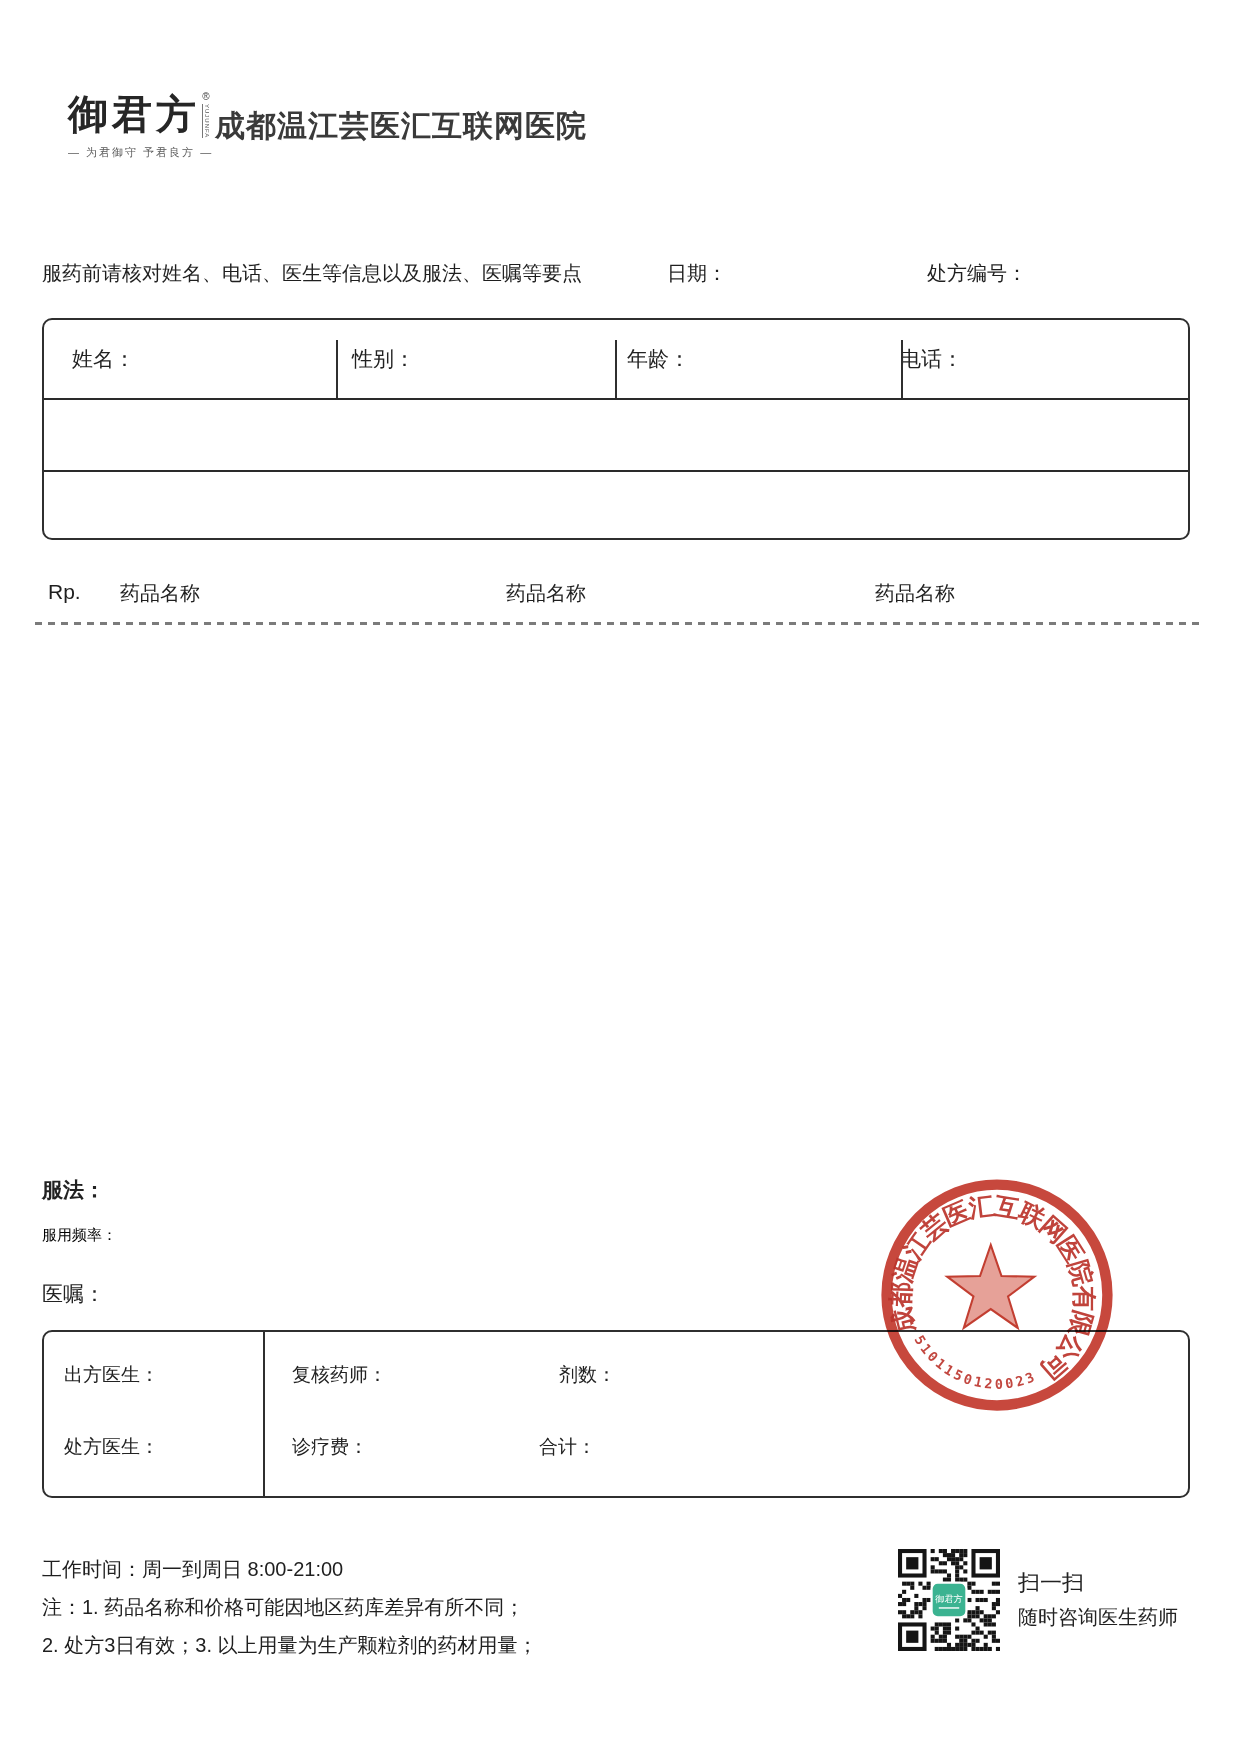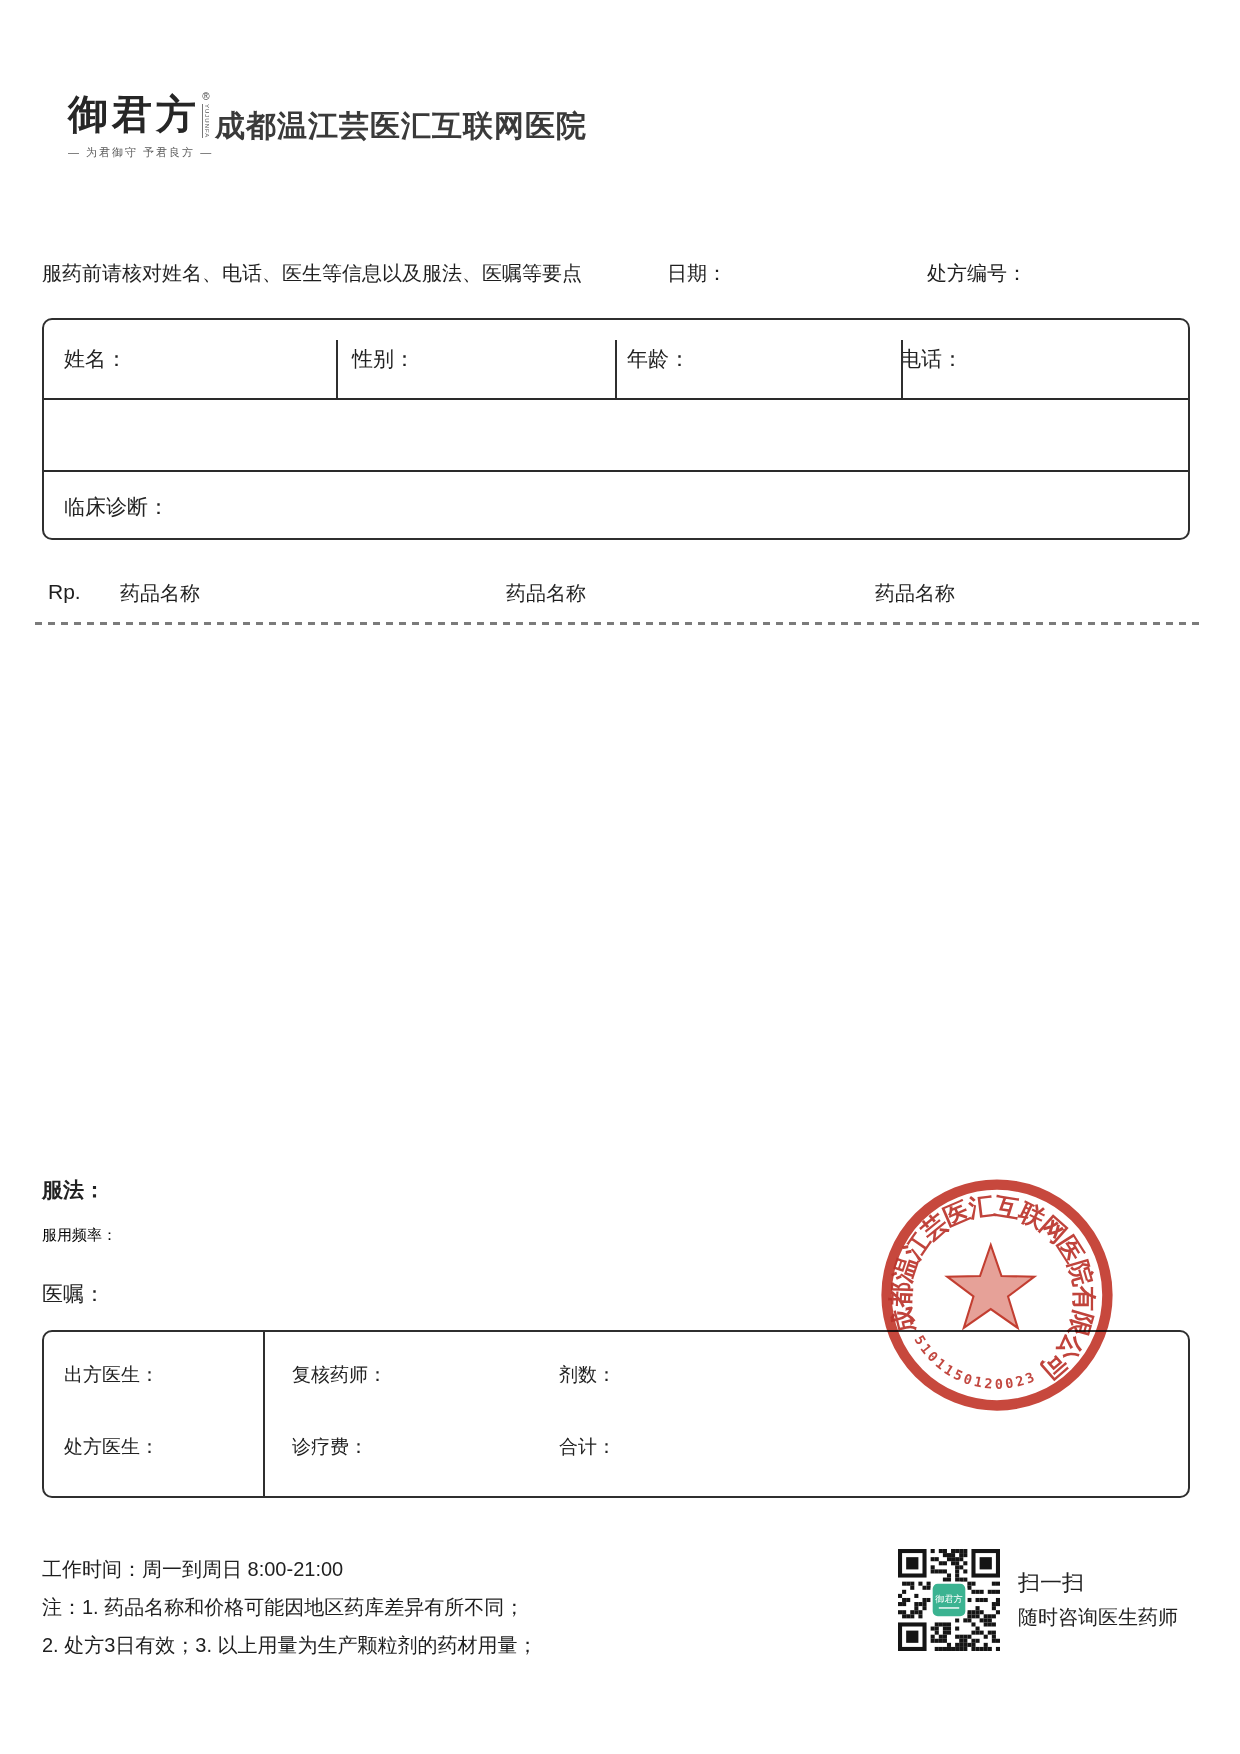--- a/index.html
+++ b/index.html
@@ -25,21 +25,21 @@
 
   
   .notice-text{left:42px;top:260px;font-size:20px;color:#1f1f1f;}
   .date-label{left:667px;top:260px;font-size:20px;color:#1f1f1f;}
   .rxno-label{left:927px;top:260px;font-size:20px;color:#1f1f1f;}
 
   
   .patient-box{left:42px;top:318px;width:1148px;height:222px;border:2px solid #2f2f2f;border-radius:10px;box-sizing:border-box;}
   .pb-row1{position:absolute;left:0;top:0;width:100%;height:78px;display:flex;}
   .pb-cell{display:flex;align-items:center;font-size:21px;color:#222;box-sizing:border-box;}
-  .pb-c1{width:292px;padding-left:20px;border-radius:31px;}
+  .pb-c1{width:292px;padding-left:28px;border-radius:31px;}
   .pb-c2{width:279px;padding-left:16px;}
   .pb-c3{width:257px;padding-left:12px;}
   .pb-c4{width:287px;padding-left:28px;}
   .pb-vsep{position:absolute;top:20px;width:2px;height:58px;background:#2f2f2f;}
   .pb-vs1{left:292px;} .pb-vs2{left:571px;} .pb-vs3{left:857px;}
   .pb-hdiv{position:absolute;left:0;width:100%;height:2px;background:#2a2a2a;}
   .pb-h1{top:78px;} .pb-h2{top:150px;}
   .pb-row2{position:absolute;left:0;top:80px;width:100%;height:70px;display:flex;align-items:center;padding-left:20px;font-size:21px;color:#222;box-sizing:border-box;}
   .pb-row3{position:absolute;left:0;top:152px;width:100%;height:70px;display:flex;align-items:center;padding-left:20px;font-size:21px;color:#222;box-sizing:border-box;}
 
@@ -58,21 +58,21 @@
 
   
   .signoff-table{left:42px;top:1330px;width:1148px;height:168px;border:2px solid #2f2f2f;border-radius:10px;box-sizing:border-box;background:transparent;}
   .st-vsep{position:absolute;left:219px;top:0;width:2px;height:164px;background:#2f2f2f;}
   .st-label{position:absolute;font-size:19px;color:#222;white-space:nowrap;}
   .st-issuing{left:20px;top:30px;}
   .st-prescribing{left:20px;top:102px;}
   .st-review{left:248px;top:30px;}
   .st-fee{left:248px;top:102px;}
   .st-doses{left:515px;top:30px;}
-  .st-total{left:515px;top:102px;}
+  .st-total{left:495px;top:102px;}
 
   
   .seal{left:872px;top:1170px;width:250px;height:250px;mix-blend-mode:multiply;opacity:0.93;z-index:5;}
 
   
   .work-hours{left:42px;top:1556px;font-size:20px;color:#1f1f1f;}
   .note-line1{left:42px;top:1594px;font-size:20px;color:#1f1f1f;}
   .note-line2{left:42px;top:1632px;font-size:20px;color:#1f1f1f;}
   .qr-block{left:898px;top:1548px;width:102px;height:104px;}
   .scan-title{left:1018px;top:1568px;font-size:22px;color:#222;}
@@ -103,21 +103,20 @@
     <div class="pb-cell pb-c1">姓名：</div>
     <div class="pb-cell pb-c2">性别：</div>
     <div class="pb-cell pb-c3">年龄：</div>
     <div class="pb-cell pb-c4">电话：</div>
   </div>
   <div class="pb-vsep pb-vs1"></div>
   <div class="pb-vsep pb-vs2"></div>
   <div class="pb-vsep pb-vs3"></div>
   <div class="pb-hdiv pb-h1"></div>
   <div class="pb-hdiv pb-h2"></div>
-  <div class="pb-row3">临床诊断：</div>
 </div>
 
 <div class="abs rp-label">Rp.</div>
 <div class="abs drug-col1">药品名称</div>
 <div class="abs drug-col2">药品名称</div>
 <div class="abs drug-col3">药品名称</div>
 <div class="abs dashed-line"></div>
 
 <div class="abs usage-method">服法：</div>
 <div class="abs usage-frequency">服用频率：</div>

